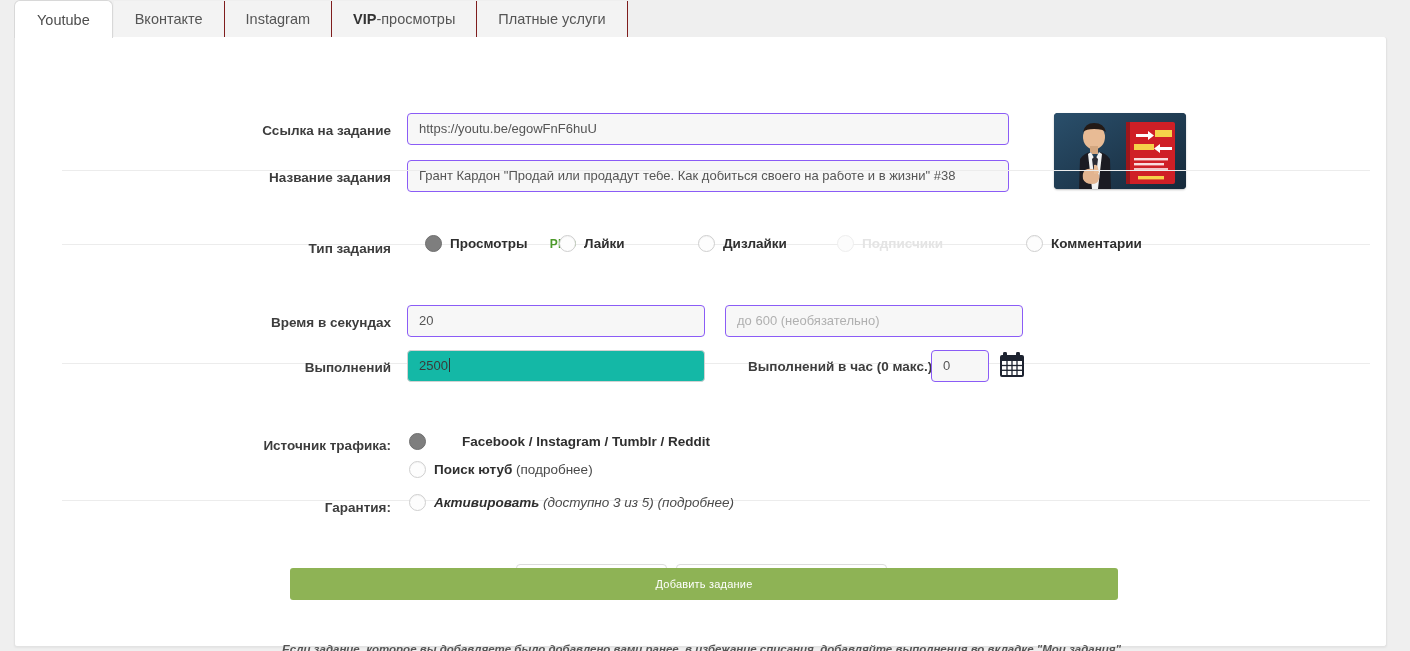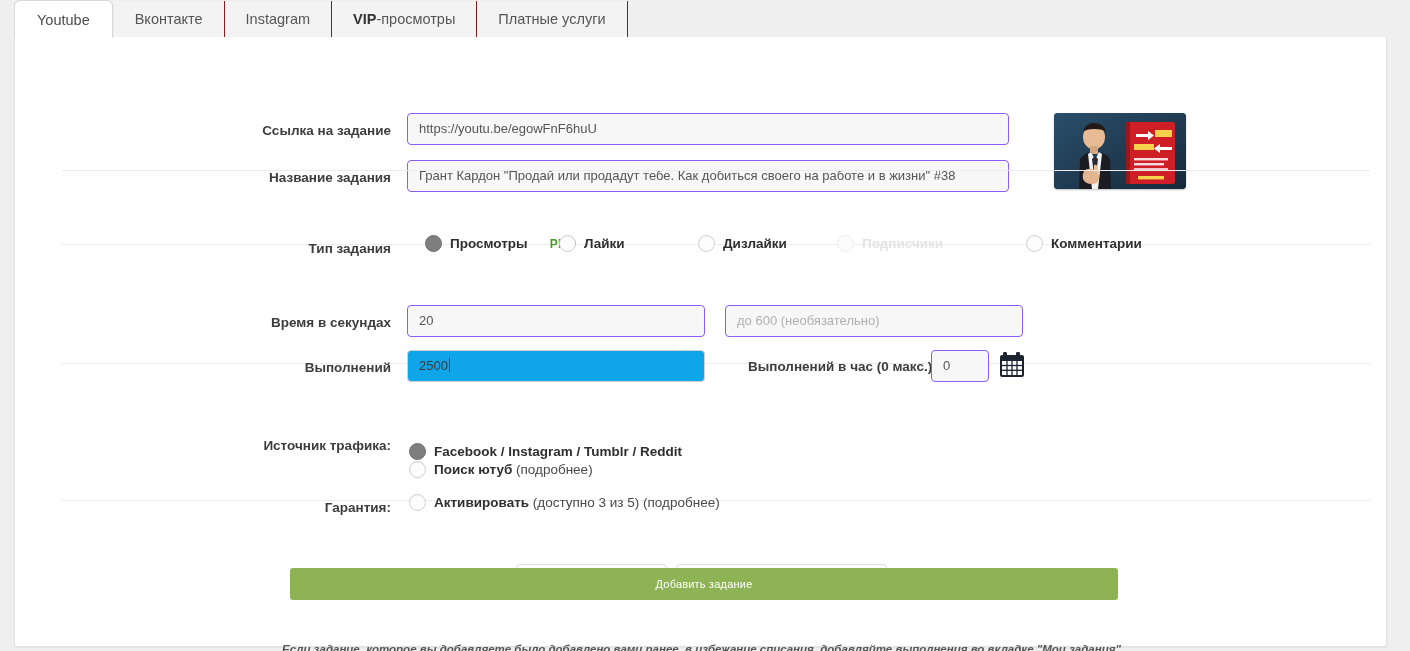--- a/index.html
+++ b/index.html
@@ -85,21 +85,21 @@
     padding: 0 11px;
     line-height: 30px;
     height: 32px;
     font-family: "Liberation Sans", sans-serif;
     outline: none;
     overflow: hidden;
     white-space: nowrap;
   }
   .fld.ph { color: #b0b0b0; }
   .fld.focused {
-    background: #0ea5e9;
+    background: #14b8a6;
     border-color: #d2d2d2;
     color: #3a3a3a;
   }
   .caret {
     display: inline-block;
     width: 1px; height: 14px;
     background: #333;
     vertical-align: -2px;
     margin-left: 1px;
   }
@@ -311,33 +311,33 @@
           <line x1="15" y1="11" x2="15" y2="25"></line>
           <line x1="20" y1="11" x2="20" y2="25"></line>
           <line x1="5" y1="15.5" x2="25" y2="15.5"></line>
           <line x1="5" y1="20.3" x2="25" y2="20.3"></line>
         </g>
       </svg>
     </div>
 
     <div class="lbl" style="left:200px; top:401px; width:176px;">Источник трафика:</div>
 
-    <div class="radio-row" style="left:394px; top:406px;">
+    <div class="radio-row" style="left:394px; top:396px;gap:28px;">
       <span class="rad sel"></span>
       <span class="rtext">Facebook / Instagram / Tumblr / Reddit</span>
     </div>
 
     <div class="radio-row" style="left:394px; top:424px;">
       <span class="rad"></span>
       <span class="rtext"><span>Поиск ютуб </span><span class="norm">(подробнее)</span></span>
     </div>
 
     <div class="lbl" style="left:200px; top:463px; width:176px;">Гарантия:</div>
 
-    <div class="radio-row" style="left:394px; top:457px;">
+    <div class="radio-row" style="left:394px; top:457px;font-style:italic;">
       <span class="rad"></span>
       <span class="rtext"><span>Активировать </span><span class="norm">(доступно 3 из 5) (подробнее)</span></span>
     </div>
 
     <div class="coins">
       <div class="coinbox"><span>У вас: </span><b>102 161</b><span class="unit"> coin</span></div>
       <div class="coinbox"><span>Вам необходимо: </span><b>50000</b><span class="unit"> coin</span></div>
     </div>
 
     <button class="submit">Добавить задание</button>

